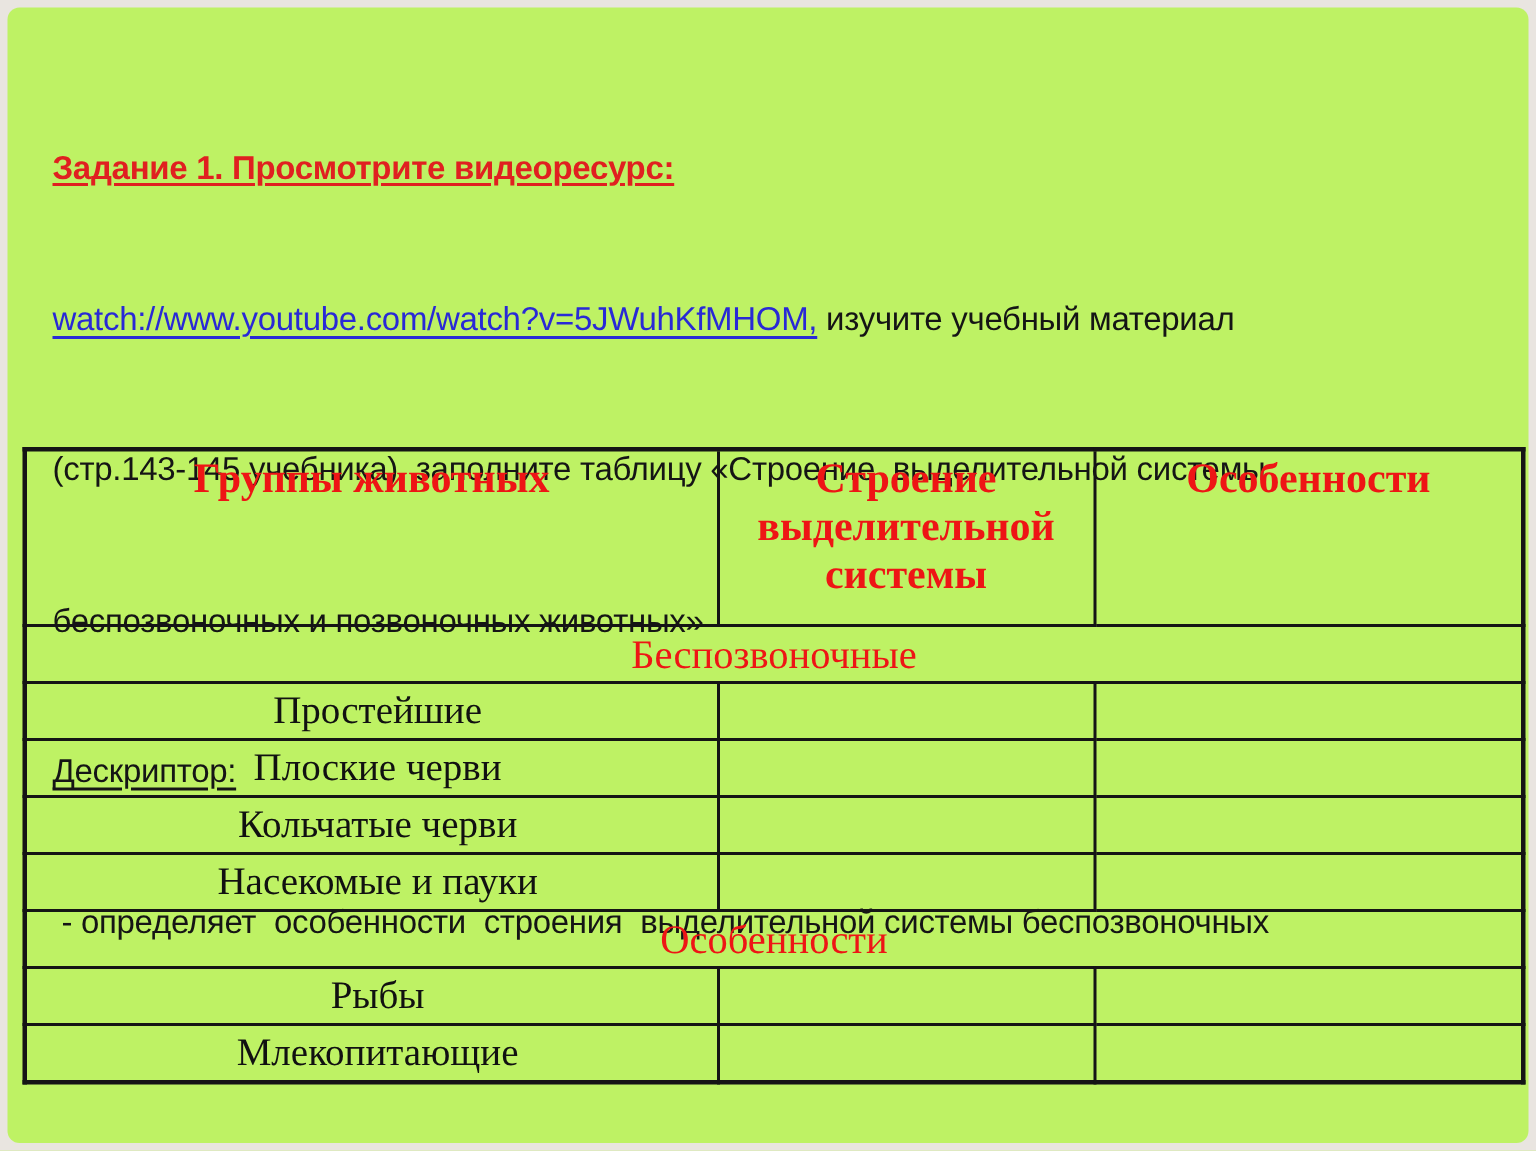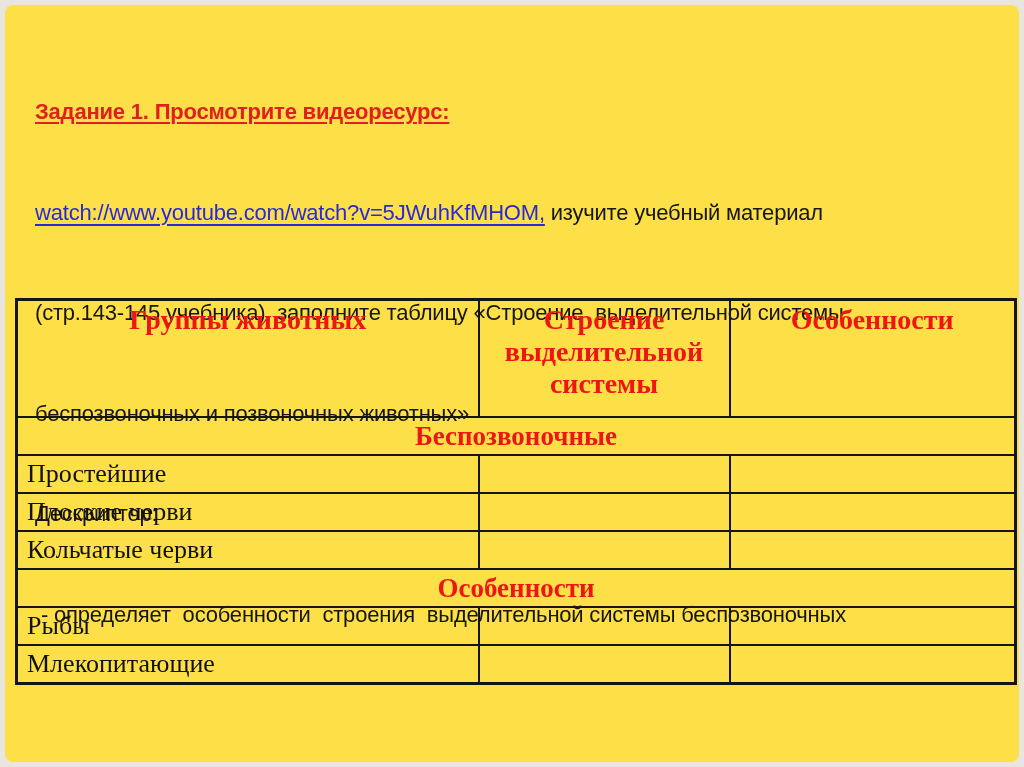--- a/index.html
+++ b/index.html
@@ -7,21 +7,21 @@
     padding: 0;
     width: 1024px;
     height: 767px;
     background: #e9e5e0;
     overflow: hidden;
     font-family: "Liberation Sans", "DejaVu Sans", sans-serif;
   }
   .slide {
     position: absolute;
     left: 5px; top: 5px; right: 5px; bottom: 5px;
-    background: #fde047;
+    background: #bef264;
     border-radius: 8px;
   }
   
   .intro {
     position: absolute;
     left: 30px;
     top: 23px;
     width: 968px;
     font-size: 22px;
     line-height: 33.5px;
@@ -38,20 +38,21 @@
     text-underline-offset: 3px;
   }
   .yt-link {
     color: #2929d6;
     text-decoration: underline;
     text-decoration-thickness: 2px;
     text-underline-offset: 4px;
     cursor: pointer;
   }
   .descriptor-label {
+    text-decoration: underline;
     text-decoration-thickness: 2px;
     text-underline-offset: 4px;
   }
   
   table.worksheet {
     position: absolute;
     left: 10px;
     top: 293px;
     width: 999px;
     border-collapse: collapse;
@@ -73,28 +74,29 @@
     font-weight: 700;
     font-size: 28px;
     line-height: 32px;
     padding-top: 3px;
   }
   td.section-cell {
     height: 34px;
     text-align: center;
     vertical-align: middle;
     color: #ee1515;
-    font-weight: 700;
+    font-weight: 400;
     font-size: 27px;
   }
   td.label-cell {
     height: 34px;
     vertical-align: middle;
     font-size: 26px;
     padding-left: 9px;
+    text-align: center;
   }
   td.empty-cell { height: 34px; }
 </style>
 </head>
 <body>
 
 <div class="slide">
 
   <div class="intro">
     <div><span class="assignment-title">Задание 1. Просмотрите видеоресурс:</span></div>
@@ -129,20 +131,25 @@
         <td class="label-cell">Плоские черви</td>
         <td class="empty-cell"></td>
         <td class="empty-cell"></td>
       </tr>
       <tr>
         <td class="label-cell">Кольчатые черви</td>
         <td class="empty-cell"></td>
         <td class="empty-cell"></td>
       </tr>
       <tr>
+        <td class="label-cell">Насекомые и пауки</td>
+        <td class="empty-cell"></td>
+        <td class="empty-cell"></td>
+      </tr>
+      <tr>
         <td class="section-cell" colspan="3">Особенности</td>
       </tr>
       <tr>
         <td class="label-cell">Рыбы</td>
         <td class="empty-cell"></td>
         <td class="empty-cell"></td>
       </tr>
       <tr>
         <td class="label-cell">Млекопитающие</td>
         <td class="empty-cell"></td>

